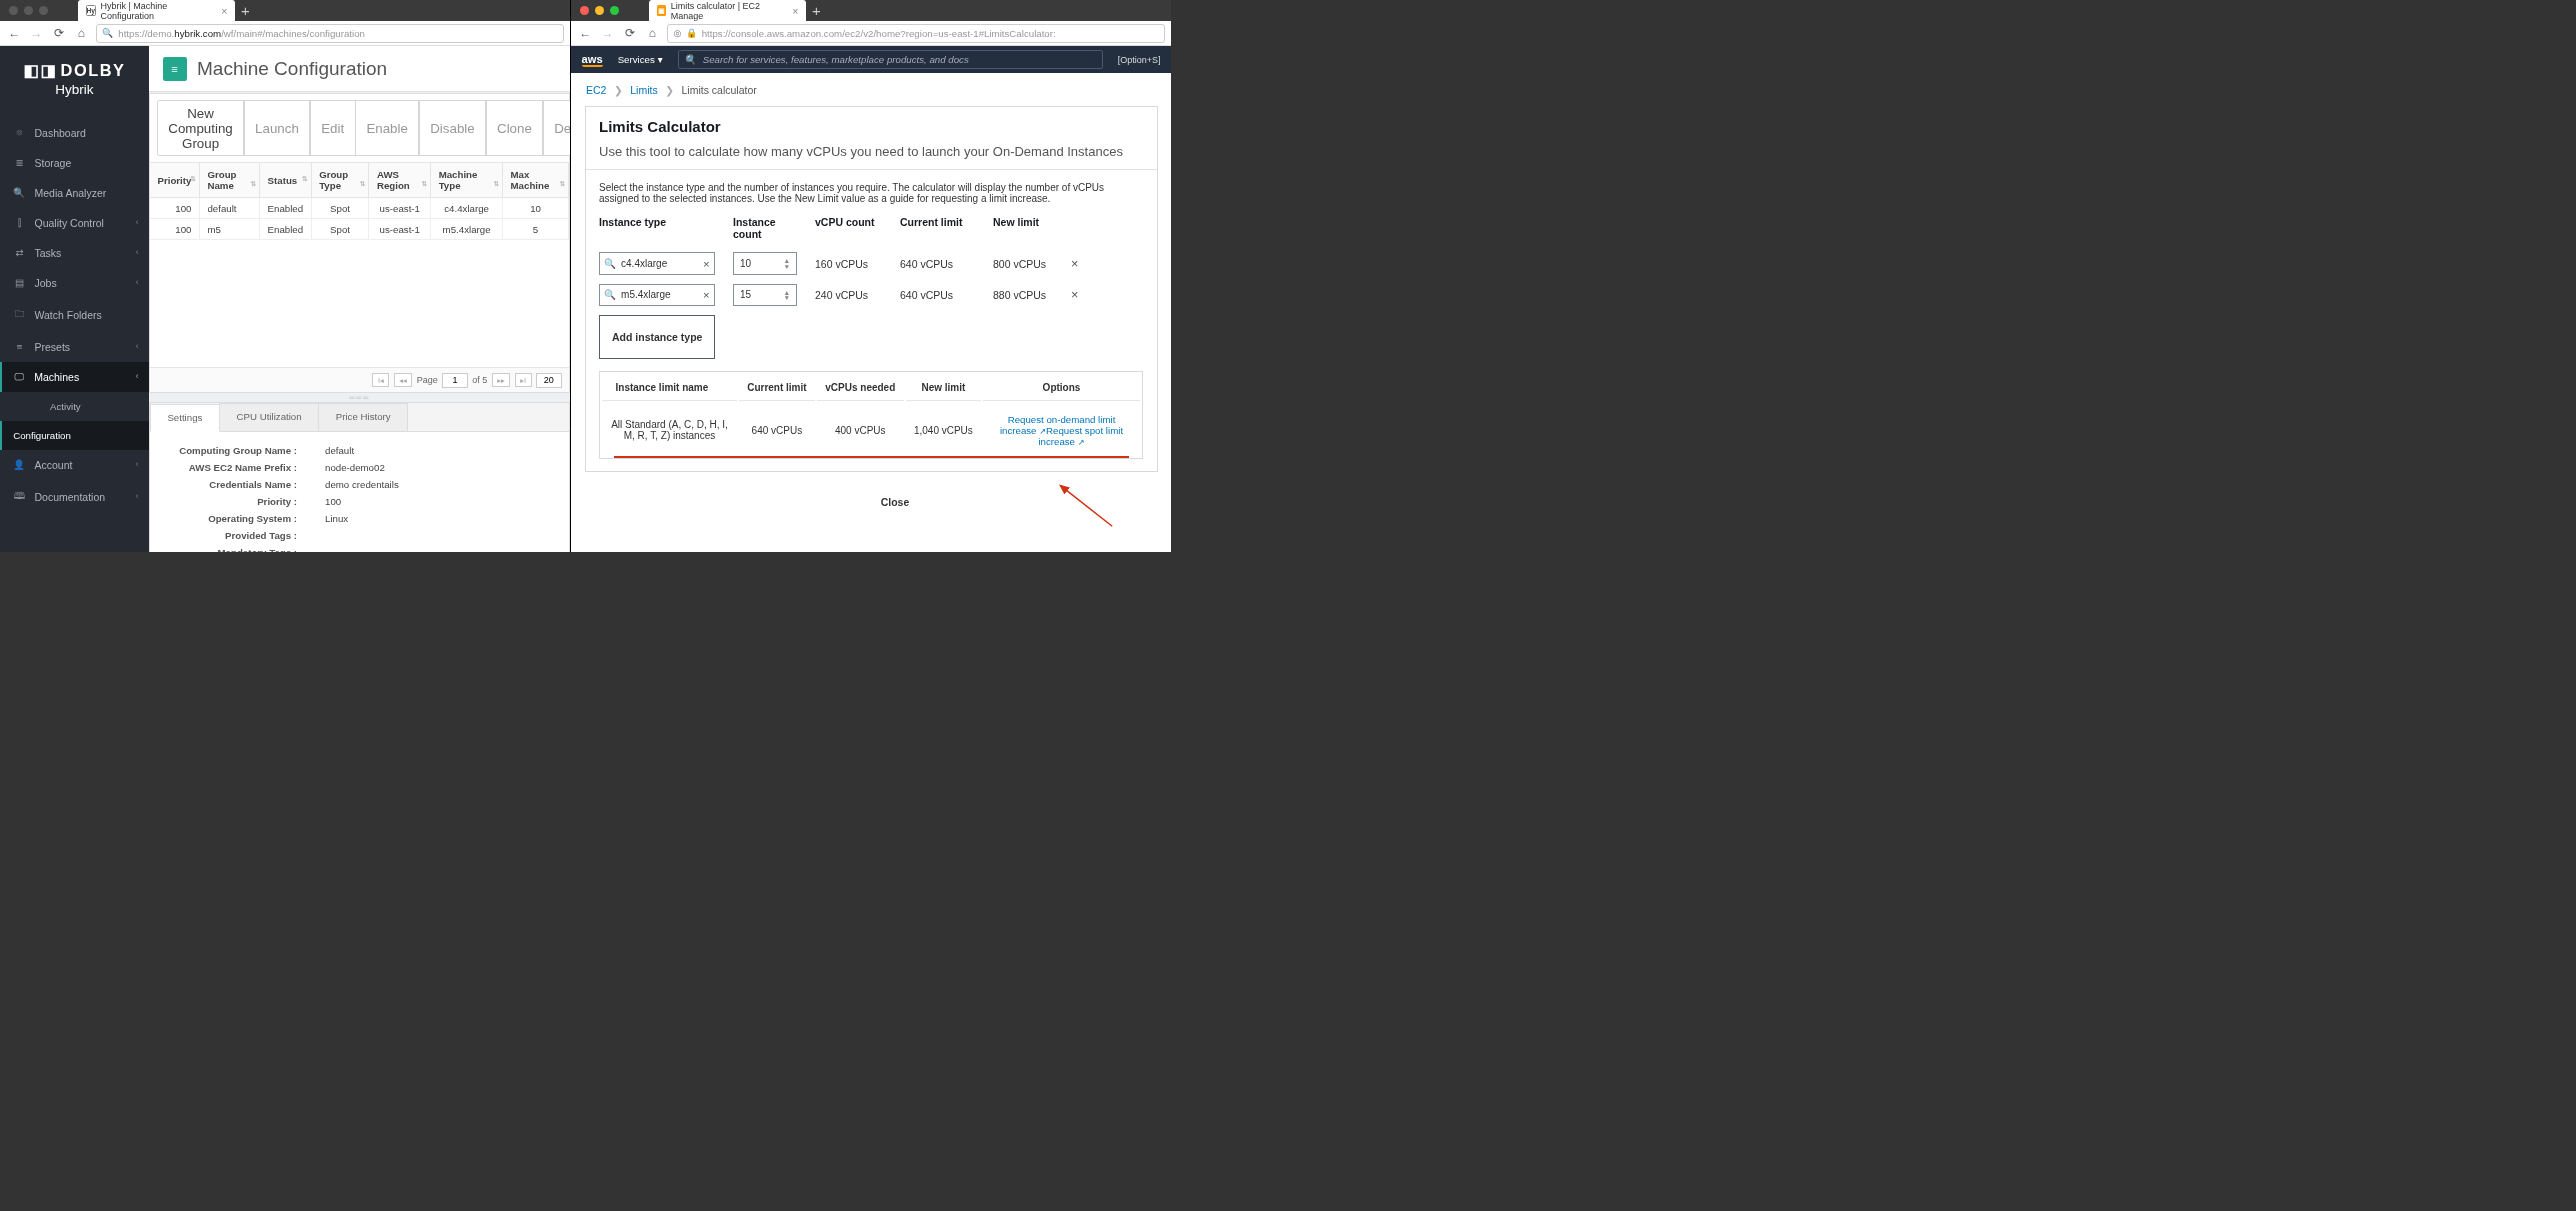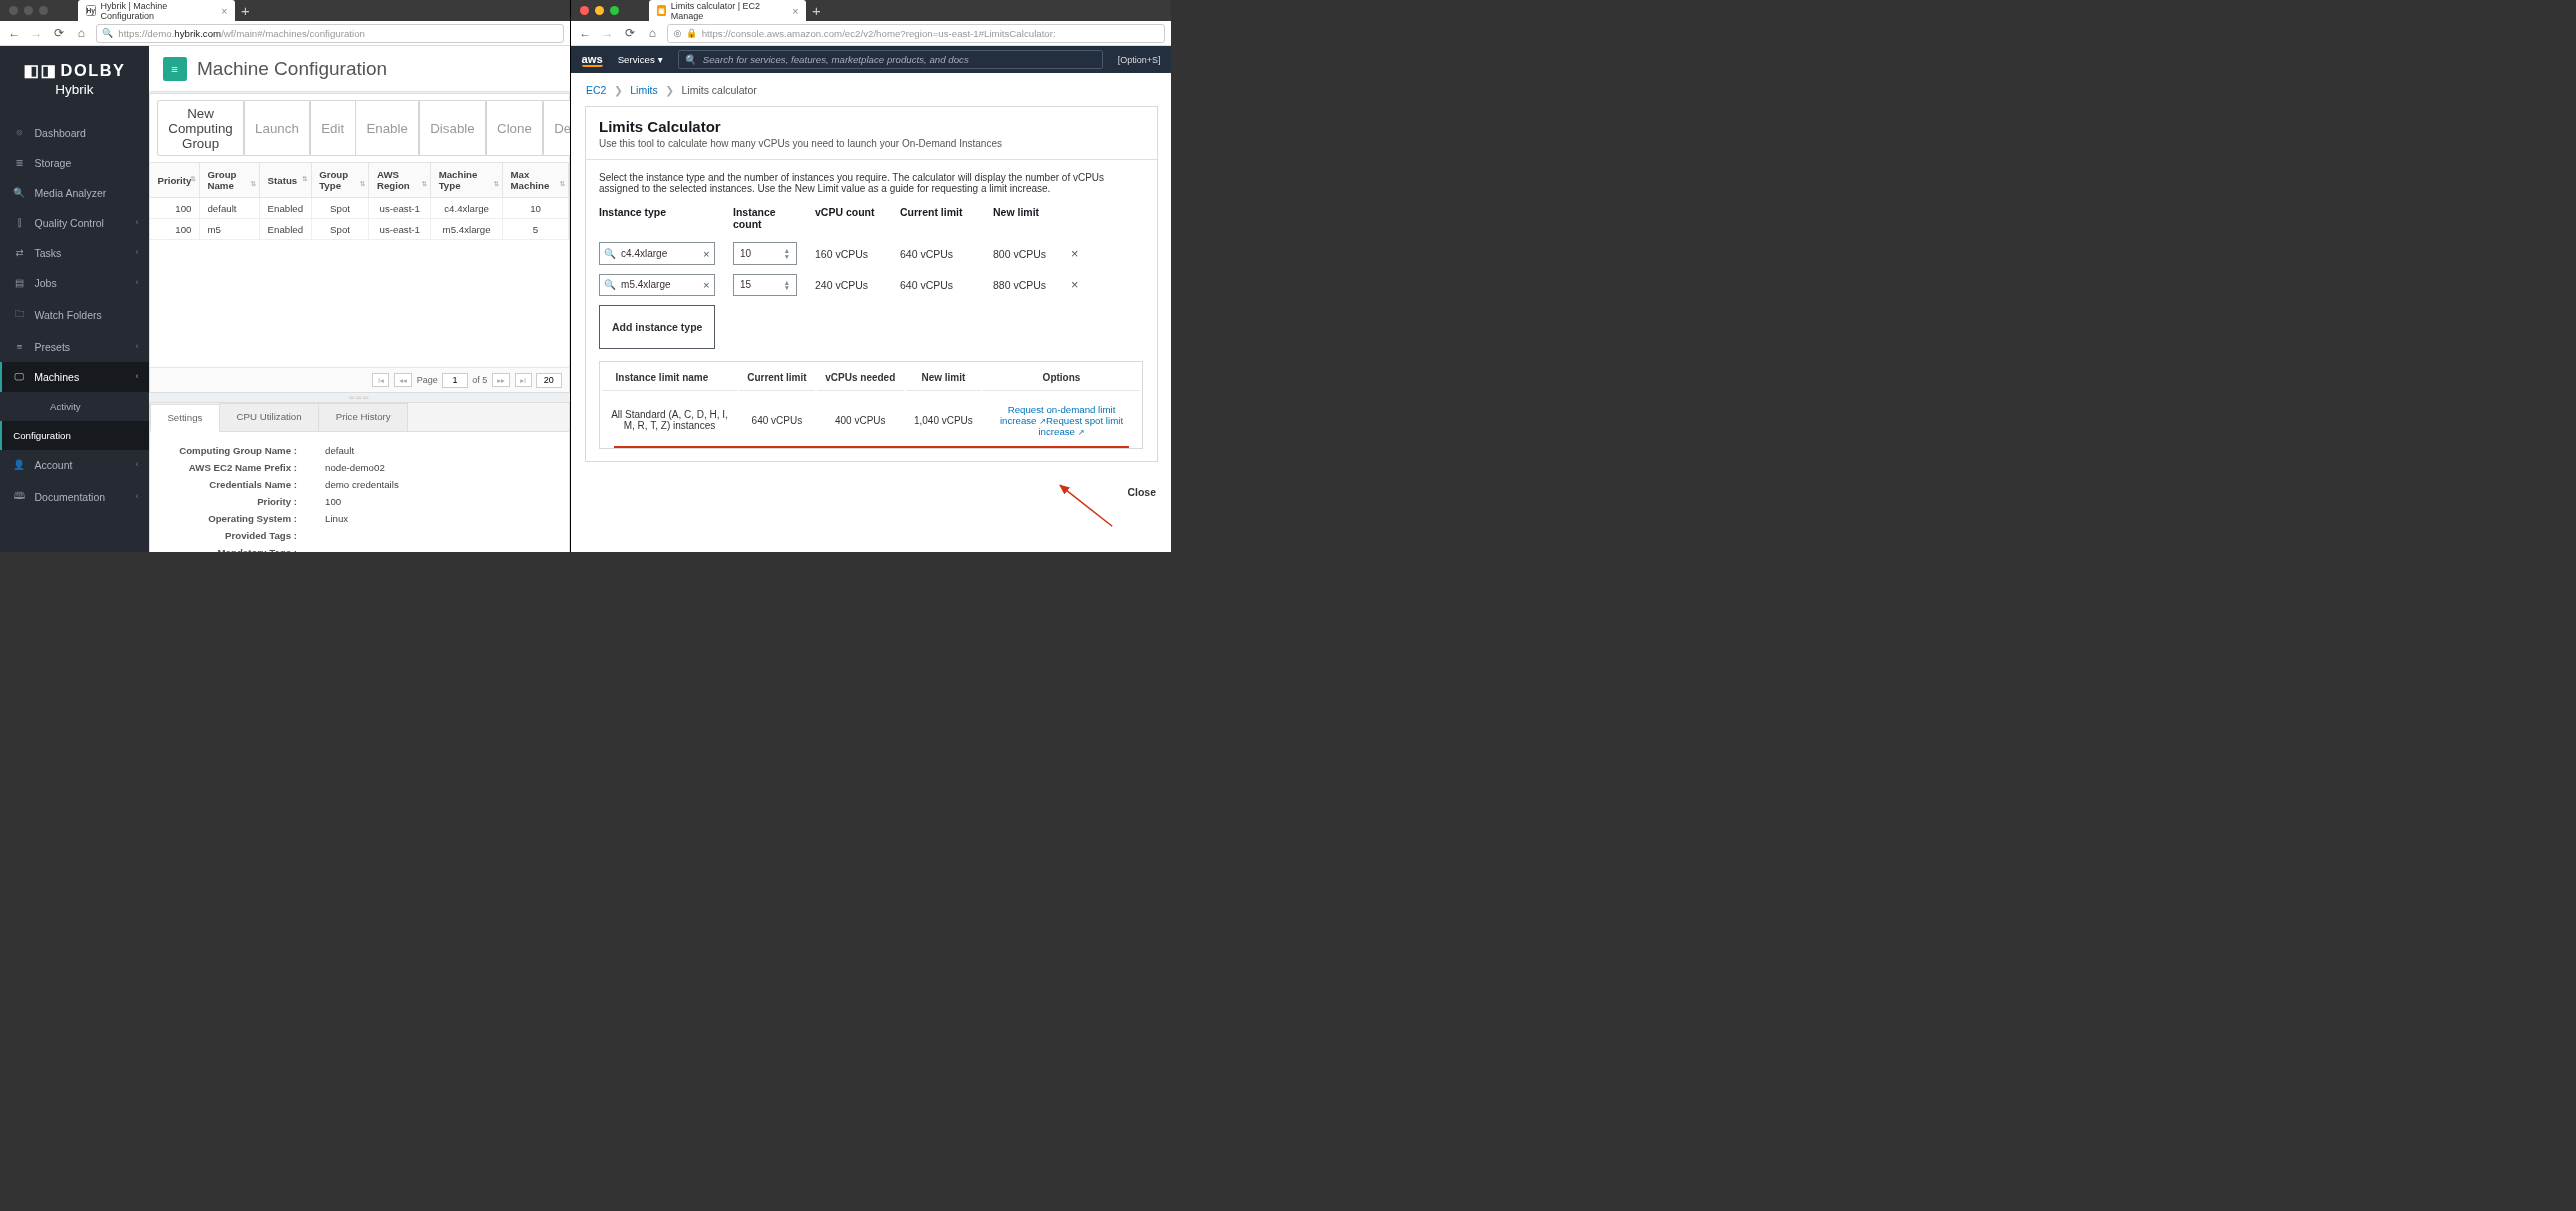--- a/index.html
+++ b/index.html
@@ -91,21 +91,21 @@
 .aws-search { flex: 1; display: flex; align-items: center; gap: 6px; border: 0.7px solid #4a5a6d; border-radius: 2.2px; padding: 3px 6px; font-size: 9.7px; color: #aab; font-style: italic; }
 .aws-shortcut { color: #ddd; font-size: 9px; }
 
 .aws-crumb { padding: 10.5px 15px; font-size: 10.5px; display: flex; align-items: center; gap: 7.5px; color: #555; }
 .aws-crumb a { color: #0073bb; text-decoration: none; }
 .aws-crumb .sep { color: #aaa; }
 
 .aws-card { margin: 0 13.5px 13.5px; border: 0.7px solid #d5dbdb; background: #fff; }
 .aws-card-hd { padding: 10.5px 13.5px; border-bottom: 0.7px solid #e0e0e0; }
 .aws-card-hd h2 { font-size: 15px; font-weight: 700; color: #16191f; }
-.aws-card-hd p { font-size: 10px; color: #555; margin-top: 3px; }
+.aws-card-hd p { font-size: 13px; color: #555; margin-top: 9px; }
 .aws-card-body { padding: 12px 13.5px; font-size: 10px; color: #333; }
 
 .aws-cols { display: flex; gap: 18px; margin-bottom: 6px; }
 .aws-col-h { font-weight: 700; color: #16191f; padding-bottom: 6px; font-size: 10.5px; }
 .aws-c1 { width: 116px; }
 .aws-c2 { width: 64px; }
 .aws-c3 { width: 67px; text-align: left; }
 .aws-c4 { width: 75px; text-align: left; }
 .aws-c5 { width: 60px; text-align: left; }
 .aws-c6 { width: 15px; }
@@ -126,21 +126,21 @@
 .aws-ctable { width: 100%; font-size: 10px; }
 .aws-ctable th { text-align: center; padding: 7.5px 6px; border-bottom: 0.7px solid #e5e5e5; font-weight: 700; color: #333; }
 .aws-ctable th:first-child { text-align: left; padding-left: 13.5px; }
 .aws-ctable td { text-align: center; padding: 10.5px 6px; }
 .aws-ctable td:first-child { text-align: center; }
 .aws-ctable .opt { font-size: 9.7px; }
 .aws-ctable .opt a { color: #0073bb; text-decoration: none; }
 .aws-ctable .opt .ext { font-size: 8.2px; }
 .aws-redline { height: 1.5px; background: #d13212; margin: -3px 13.5px 0; }
 
-.aws-close { text-align: right; padding: 10.5px 15px; font-size: 10.5px; font-weight: 700; color: #333; margin-left: 48px; }
+.aws-close { text-align: center; padding: 10.5px 15px; font-size: 10.5px; font-weight: 700; color: #333; margin-left: 48px; }
 
 .arrow-annot { position: absolute; pointer-events: none; }
 </style>
 </head>
 <body>
 
 <div class="win win-left">
   <div class="titlebar">
     <div class="traffic">
       <div class="dot grey"></div>

